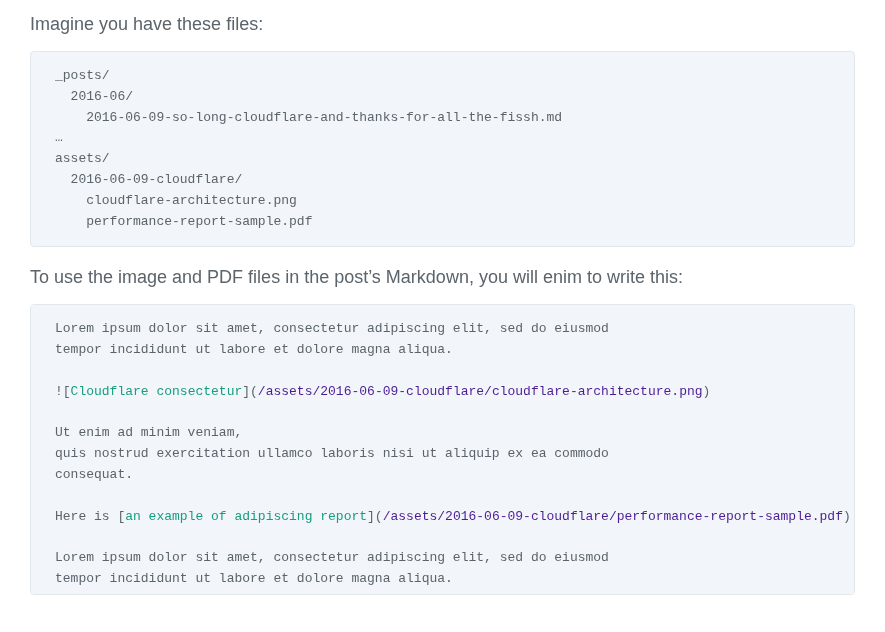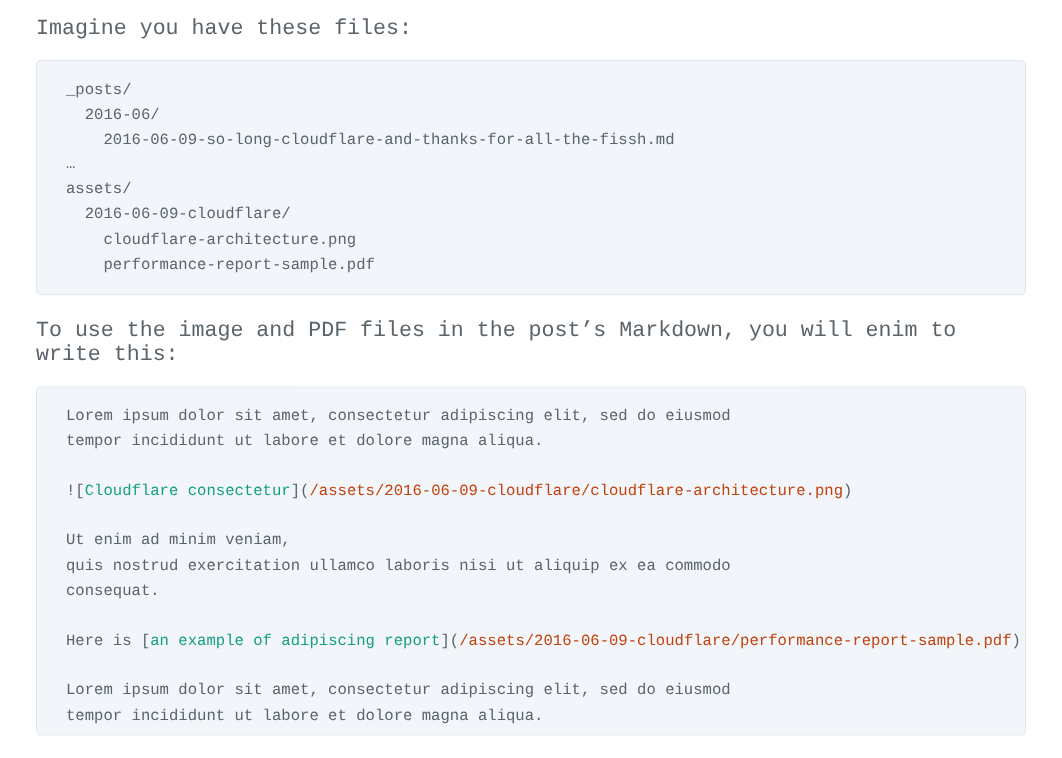--- a/index.html
+++ b/index.html
@@ -1,15 +1,15 @@
 <!DOCTYPE html>
 <html><head>
 <meta charset="utf-8">
 <style>
-  * { box-sizing: border-box; font-family: Liberation Mono, monospace; }
+  * { box-sizing: border-box; }
   body {
     margin: 0;
     padding: 8px 30px 20px 30px;
     font-family: -apple-system, BlinkMacSystemFont, "Segoe UI", Helvetica, Arial, sans-serif;
     color: #5b646b;
     background: #ffffff;
     width: 885px;
   }
   p.intro {
     font-size: 18px;
@@ -24,21 +24,21 @@
     padding: 14px 24px;
     font-family: "SFMono-Regular", Consolas, "Liberation Mono", Menlo, monospace;
     font-size: 13px;
     line-height: 1.6;
     color: #5b646b;
     white-space: pre;
     overflow-x: auto;
     margin: 0 0 20px 0;
   }
   .tok-green { color: #159e80; }
-  .tok-red   { color: #c2410c; }
+  .tok-red   { color: #4c1d95; }
   
   pre.code.scroll {
     overflow-x: scroll;
     padding-bottom: 4px;
   }
   pre.code.scroll::-webkit-scrollbar {
     height: 14px;
   }
   pre.code.scroll::-webkit-scrollbar-track {
     background: #f0f0f0;

